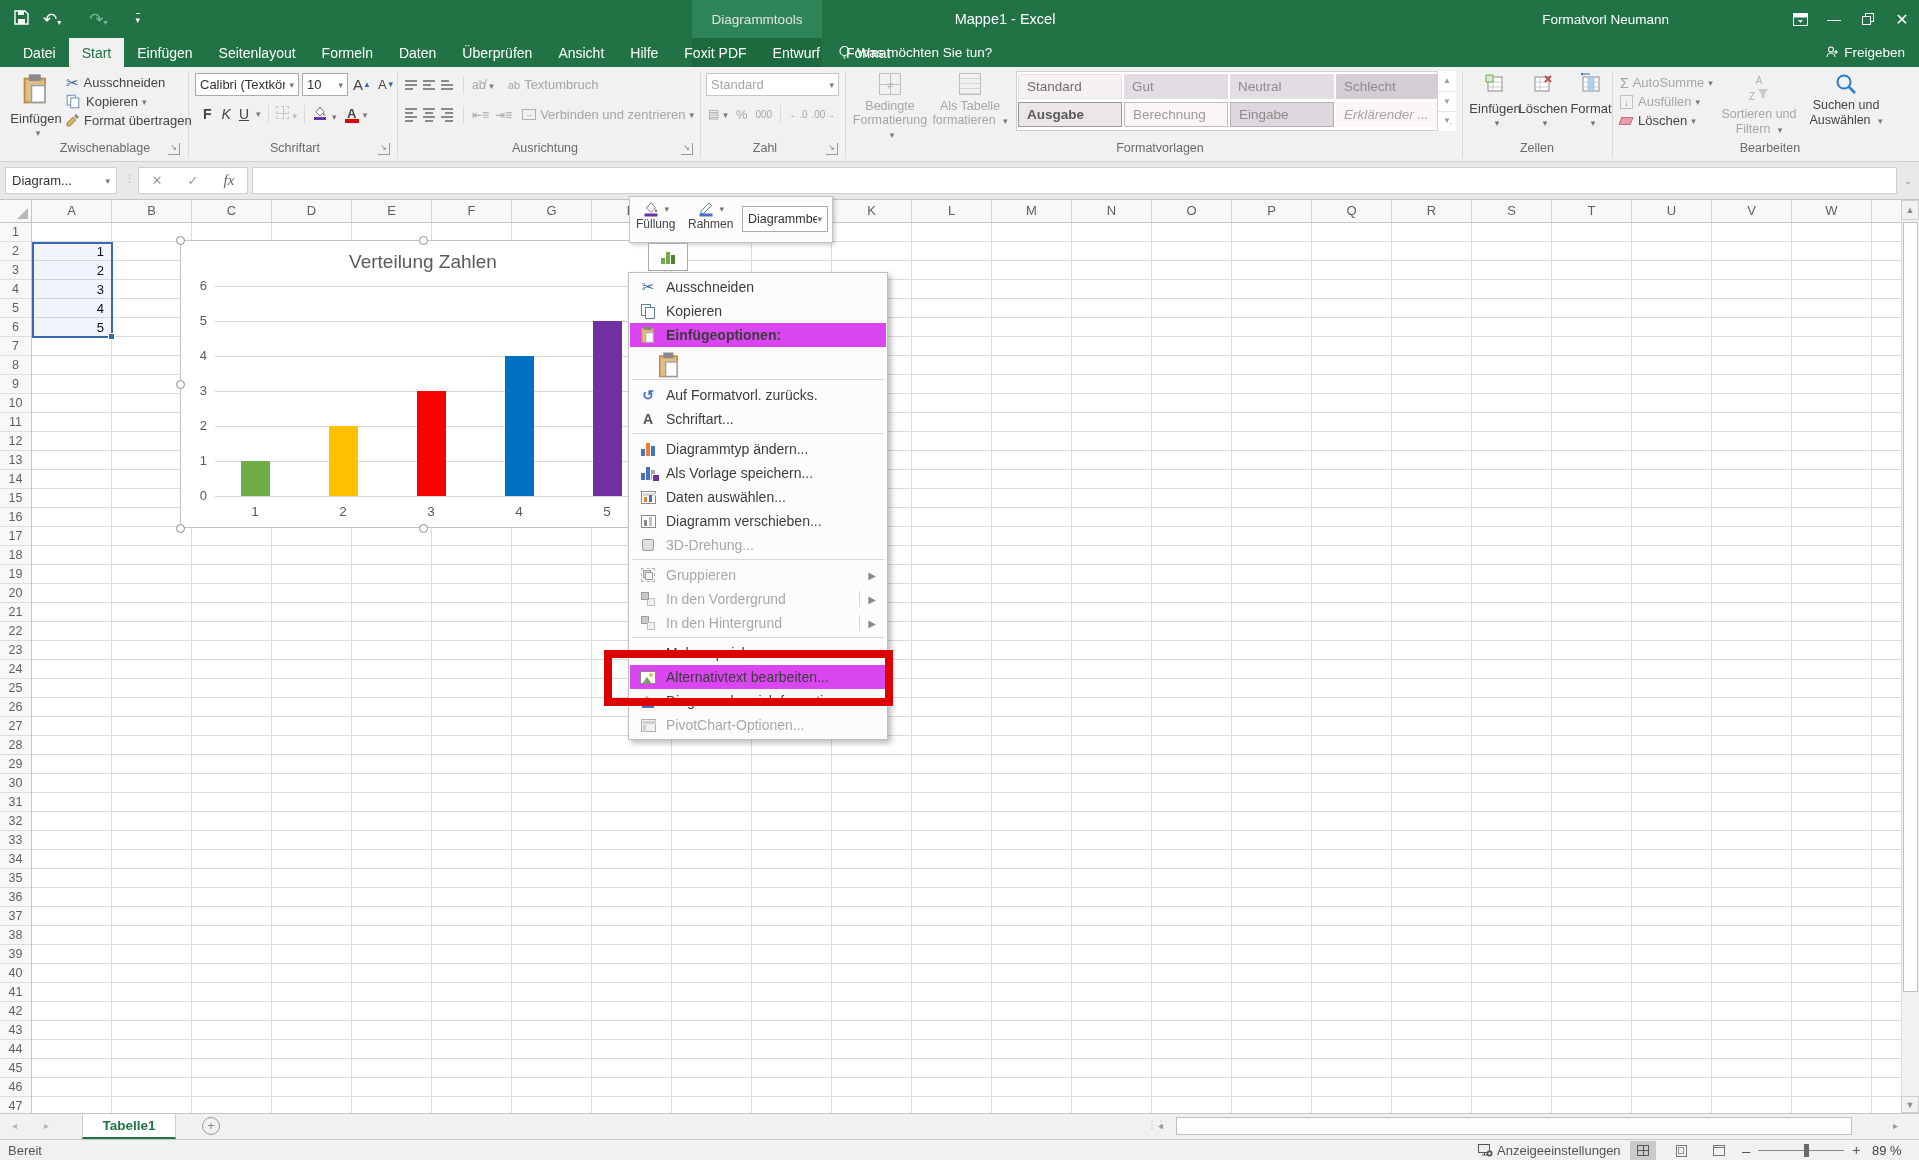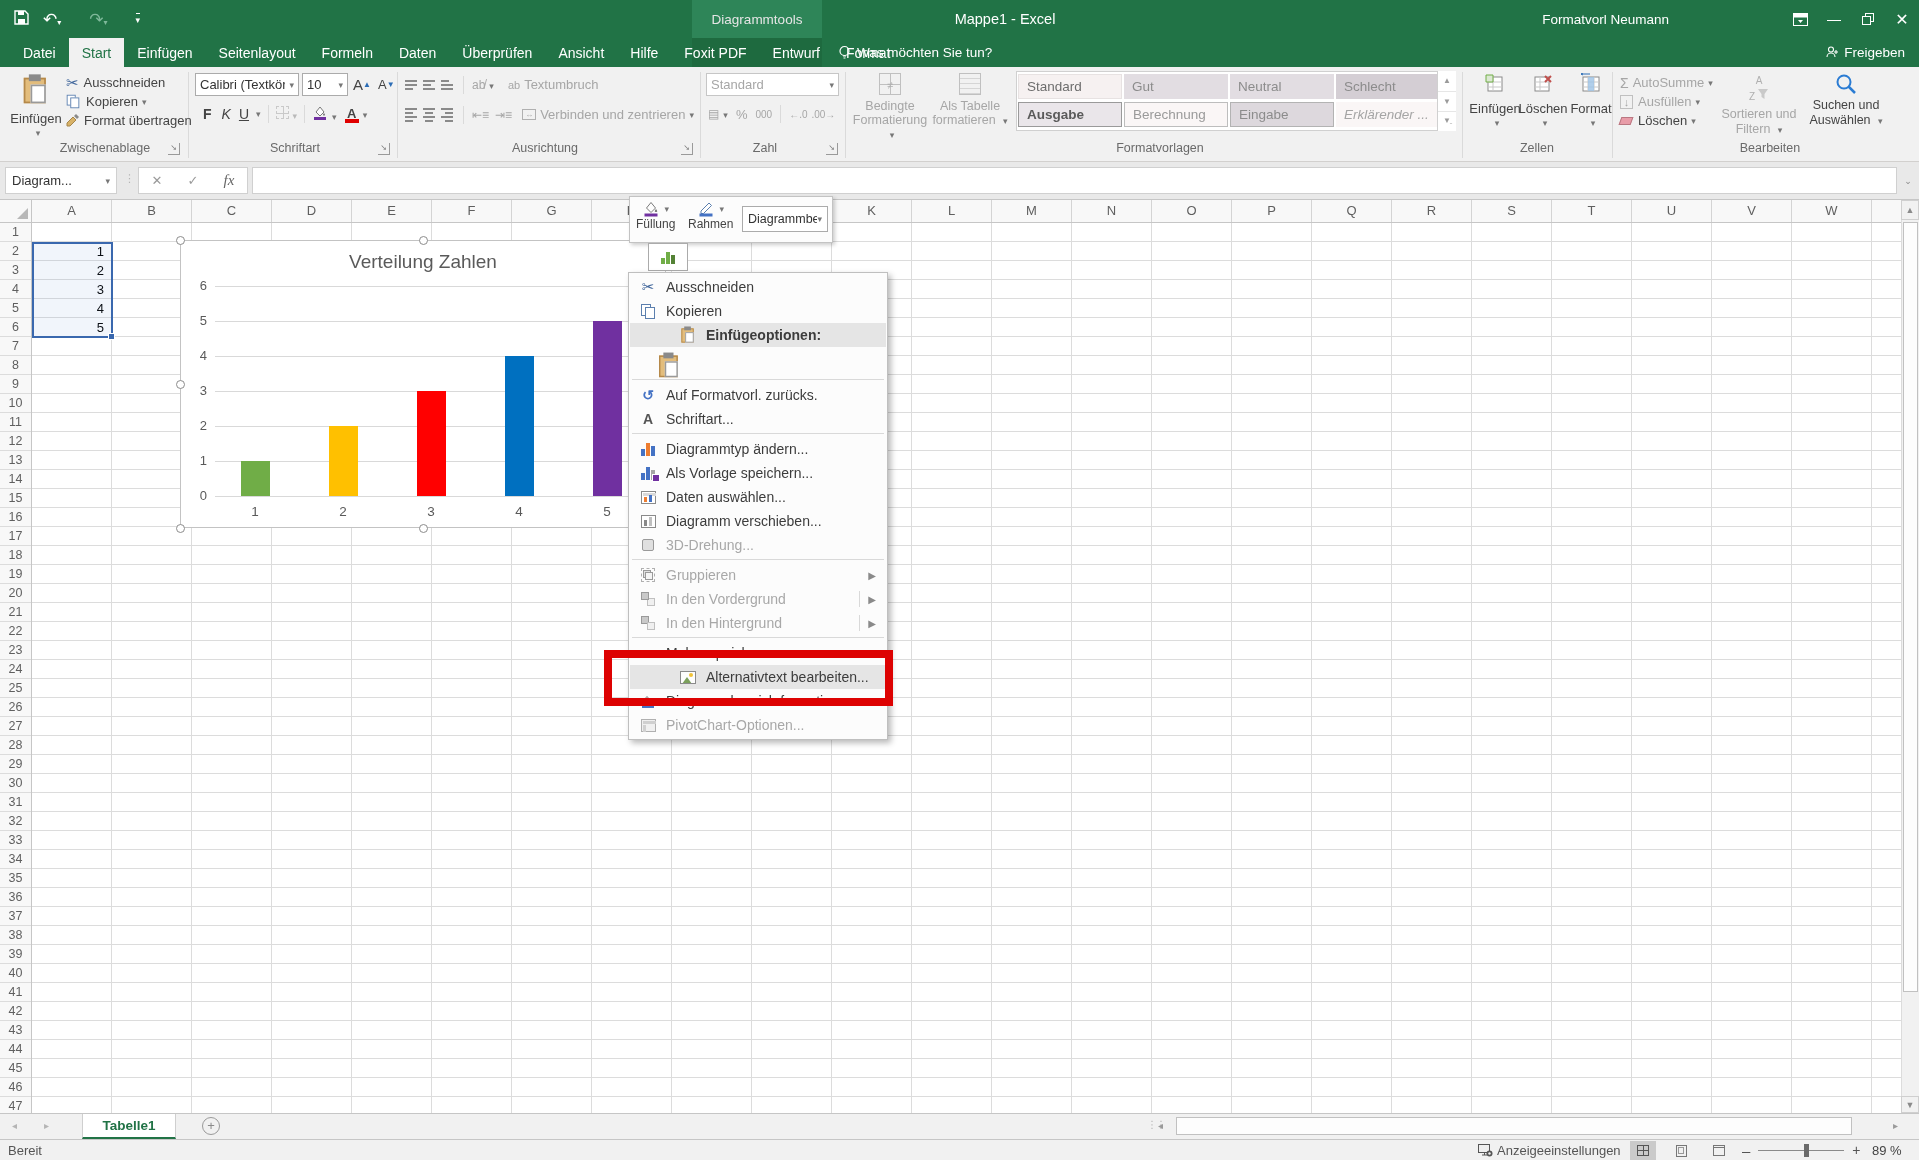--- a/index.html
+++ b/index.html
@@ -56,21 +56,21 @@
   .handle{position:absolute;width:9px;height:9px;border-radius:50%;background:#fff;border:1.5px solid #8c8c8c;}
   
   #minitb{left:629px;top:196px;width:204px;height:47px;background:#fcfcfc;border:1px solid #c3c3c3;box-shadow:2px 2px 4px rgba(0,0,0,.2);}
   .mtbtn{position:absolute;display:flex;flex-direction:column;align-items:center;font-size:12px;color:#444;}
   
   #ctxmenu{left:628px;top:272px;width:260px;height:468px;background:#fcfcfc;border:1px solid #bfbfbf;box-shadow:3px 3px 6px rgba(0,0,0,.28);}
   .mitem{position:absolute;left:1px;width:256px;height:24px;display:flex;align-items:center;font-size:14px;color:#3c3c3c;}
   .mitem .micon{width:20px;height:18px;margin-left:8px;display:flex;align-items:center;justify-content:center;flex:none;}
   .mitem .mlabel{margin-left:8px;white-space:nowrap;}
   .mitem.dis{color:#a8a8a8;}
-  .mitem.hl{background:#e5e5e5;padding-left:40px;}
+  .mitem.hl{background:#d946ef;}
   .msep{position:absolute;left:3px;width:252px;height:1px;background:#d9d9d9;}
   .subarr{position:absolute;right:10px;font-size:10px;color:#8a8a8a;}
   .subbar{position:absolute;right:26px;top:4px;bottom:4px;width:1px;background:#d9d9d9;}
   
   .mi-cut{color:#44699d;font-size:15px;}
   .mi-copy{position:relative;width:14px;height:15px;}
   .mi-copy i{position:absolute;width:10px;height:12px;border:1px solid #5b7fae;background:#fff;}
   .mi-copy i:first-child{left:0;top:0;}
   .mi-copy i:last-child{left:4px;top:3px;}
   .clipw{position:relative;width:15px;height:17px;}

